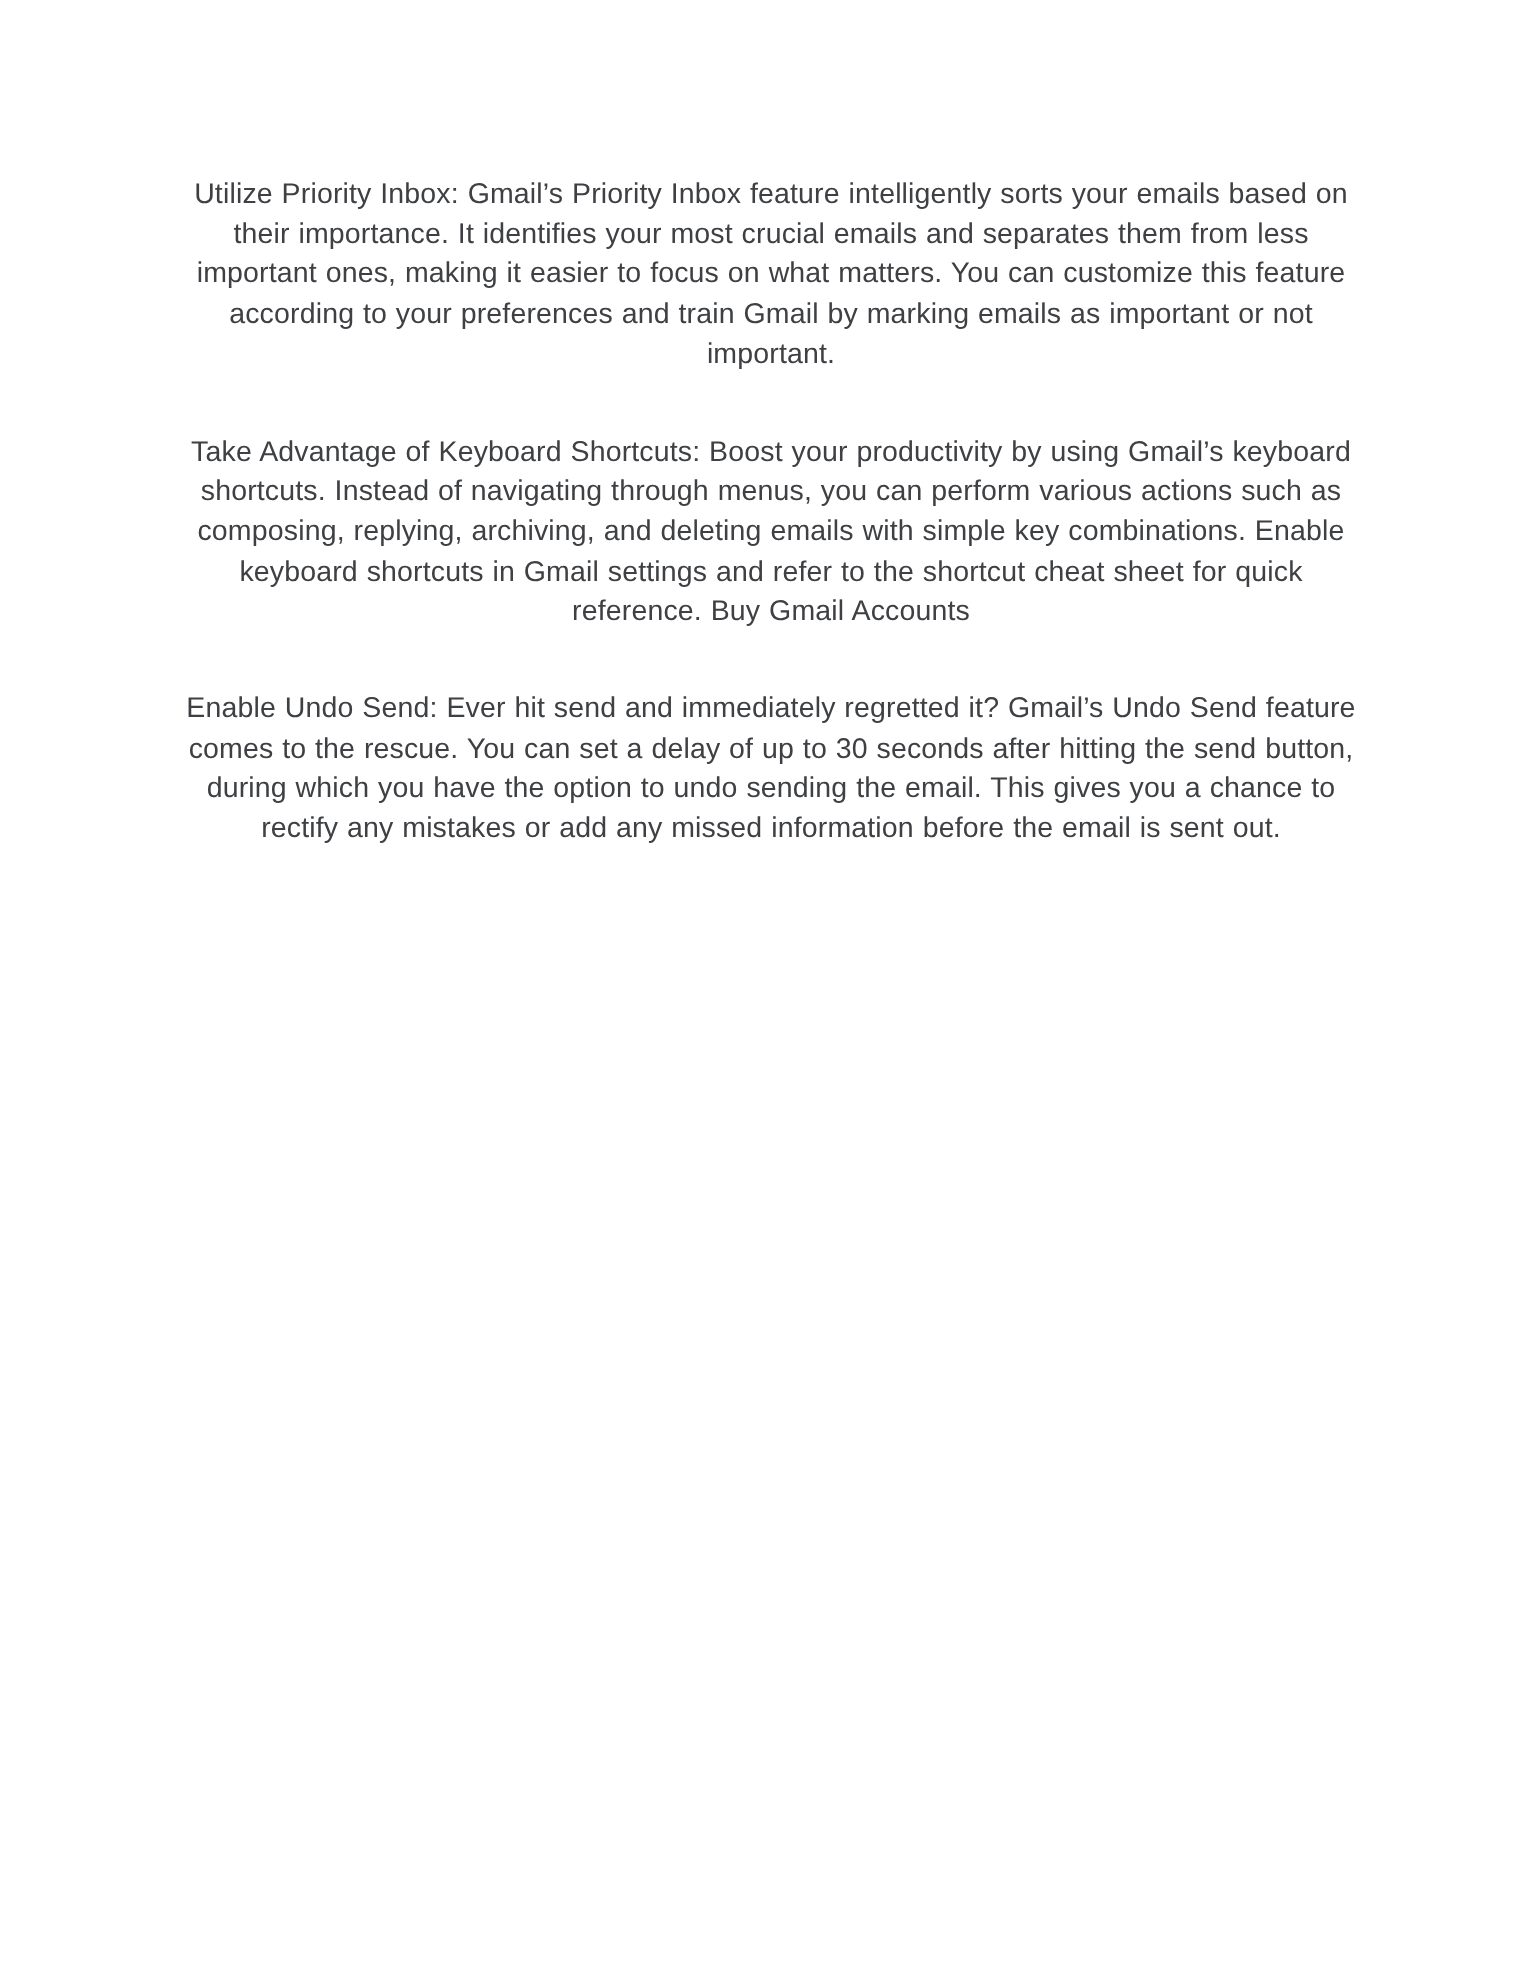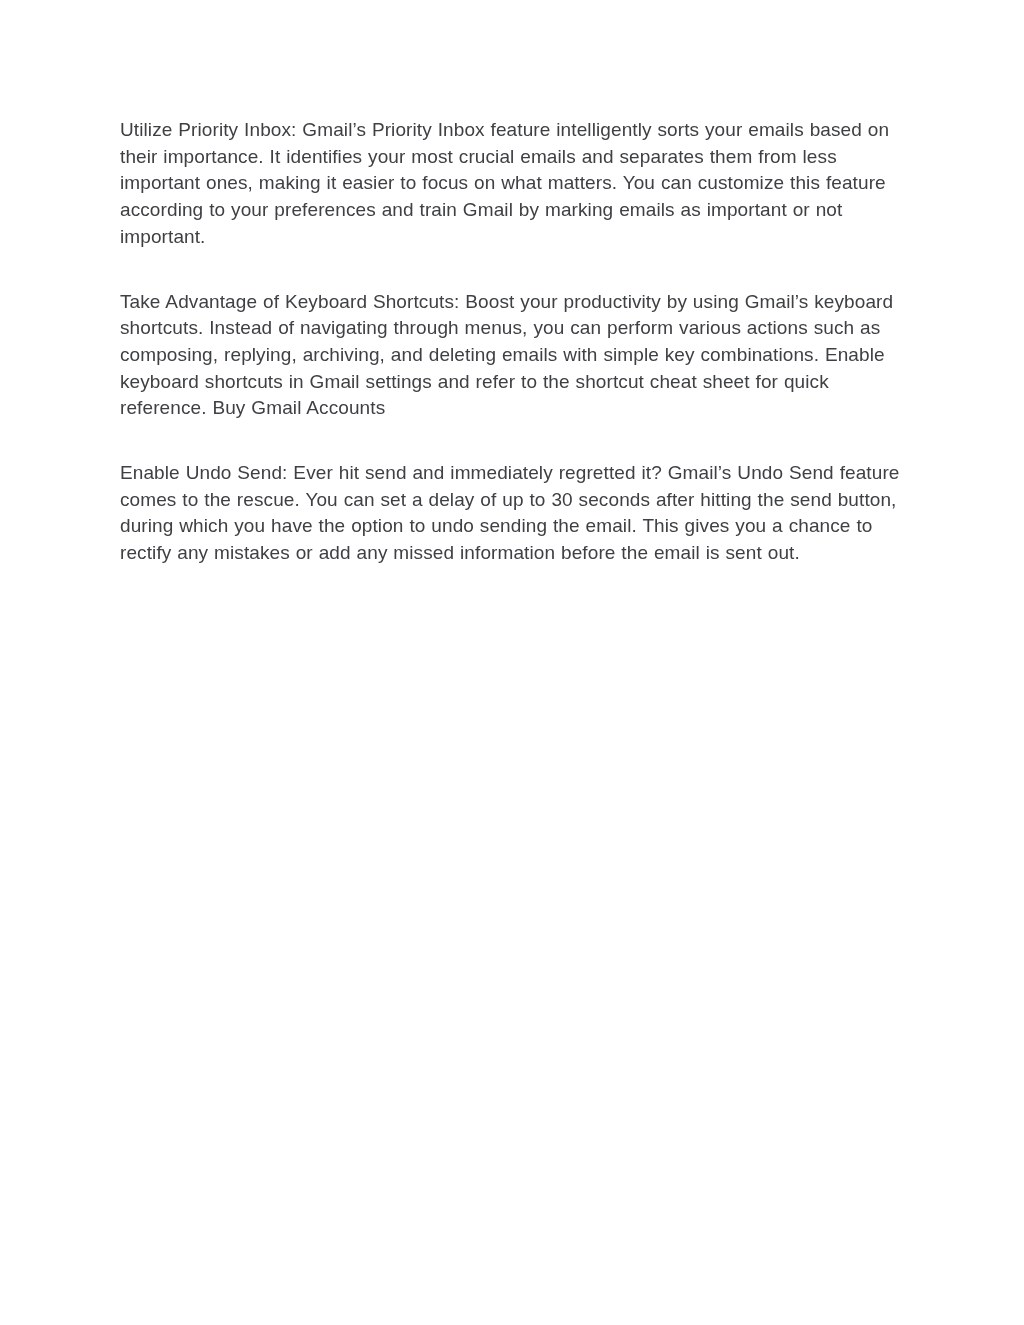--- a/index.html
+++ b/index.html
@@ -12,20 +12,21 @@
     height: 1325px;
     font-family: "Liberation Sans", sans-serif;
     overflow: hidden;
   }
   .page {
     box-sizing: border-box;
     width: 1024px;
     height: 1325px;
     padding: 117px 118px 0 120px;
     background: #ffffff;
+    text-align: center;
   }
   .para {
     margin: 0 0 38px 0;
     width: 788px;
     font-size: 19px;
     line-height: 26.7px;
     color: #3e4043;
     letter-spacing: 0.1px;
     word-spacing: 0.5px;
   }

